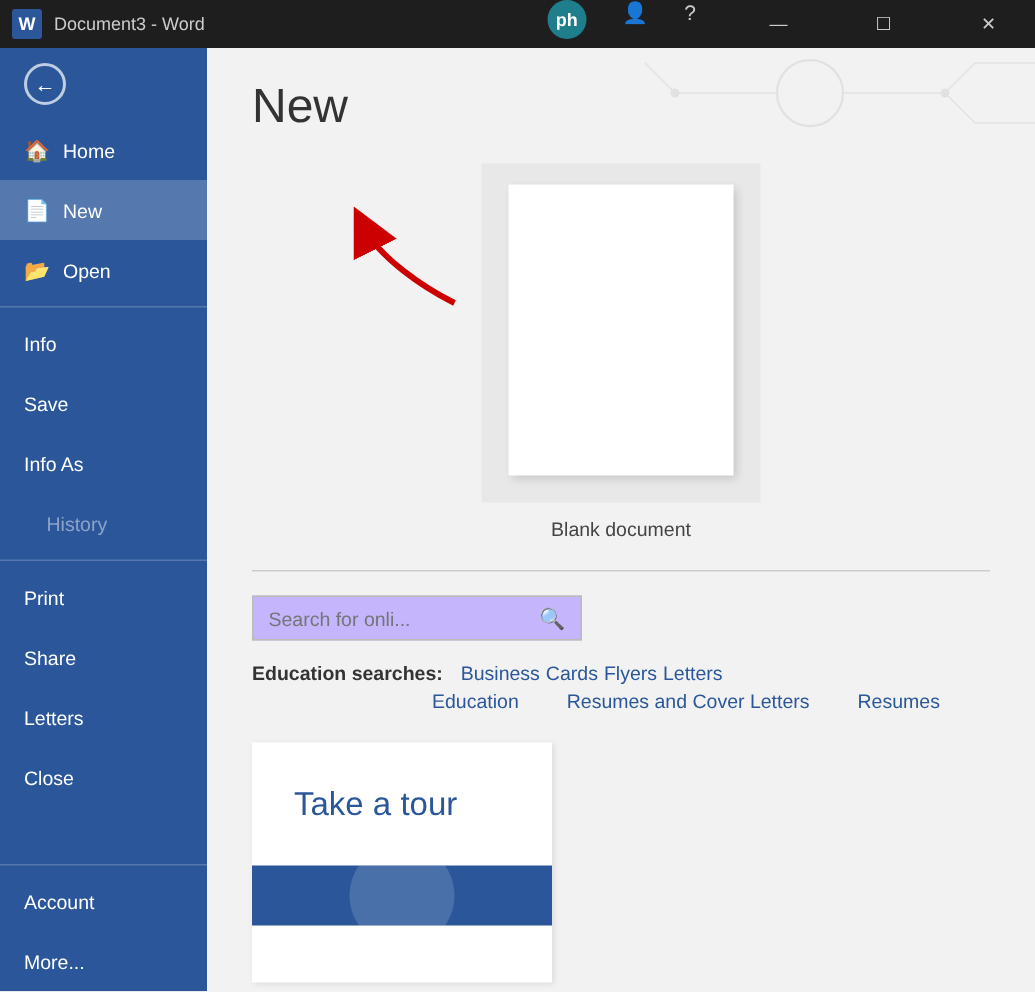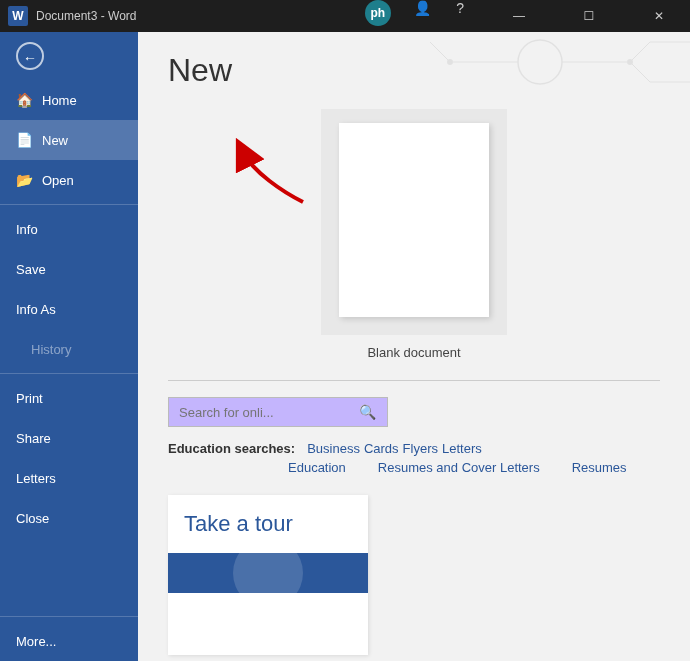--- a/index.html
+++ b/index.html
@@ -237,21 +237,21 @@
     
     .tour-card {
       width: 200px;
       min-height: 160px;
       background: white;
       cursor: pointer;
       overflow: hidden;
       box-shadow: 1px 1px 4px rgba(0,0,0,0.1);
     }
     .tour-card-content {
-      padding: 16px;
+      padding: 28px;
     }
     .tour-title {
       font-size: 22px;
       color: #2b579a;
       font-weight: 300;
     }
     .tour-card-bottom {
       height: 40px;
       background: #2b579a;
       position: relative;
@@ -342,20 +342,23 @@
     <div class="sidebar-item">
       <span>Letters</span>
     </div>
     <div class="sidebar-item">
       <span>Close</span>
     </div>
 
     <div class="sidebar-spacer"></div>
     <div class="sidebar-divider"></div>
 
+    <div class="sidebar-item">
+      <span>Account</span>
+    </div>
     <div class="sidebar-item">
       <span>More...</span>
     </div>
   </div>
 
   <div class="content-area">
 
     <div style="position:absolute;top:0;right:0;width:300px;height:80px;overflow:hidden;opacity:0.15;pointer-events:none;">
       <svg width="300" height="80" viewBox="0 0 300 80">
         <circle cx="150" cy="30" r="22" fill="none" stroke="#888" stroke-width="1.5"></circle>

